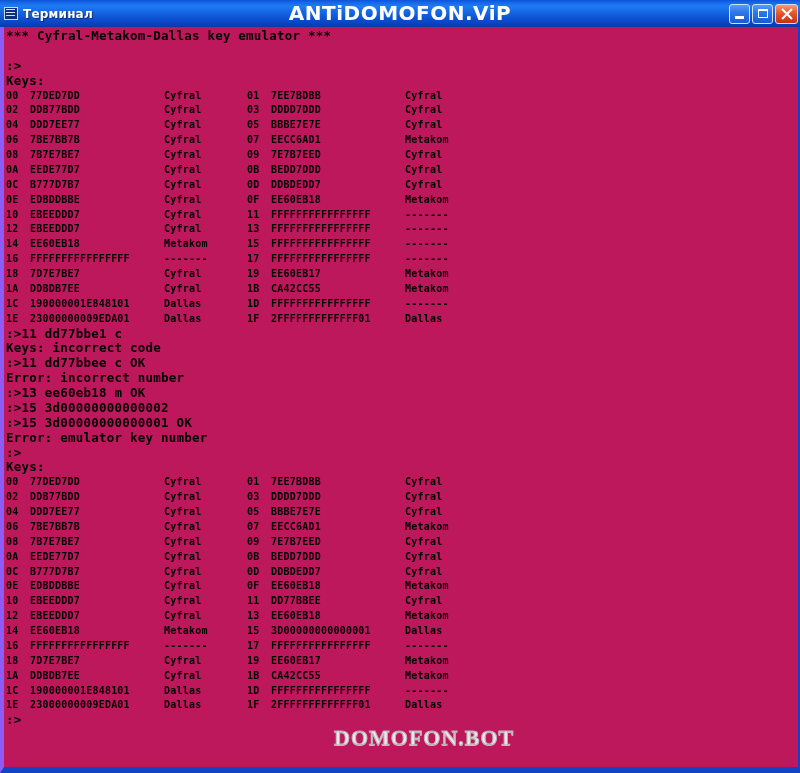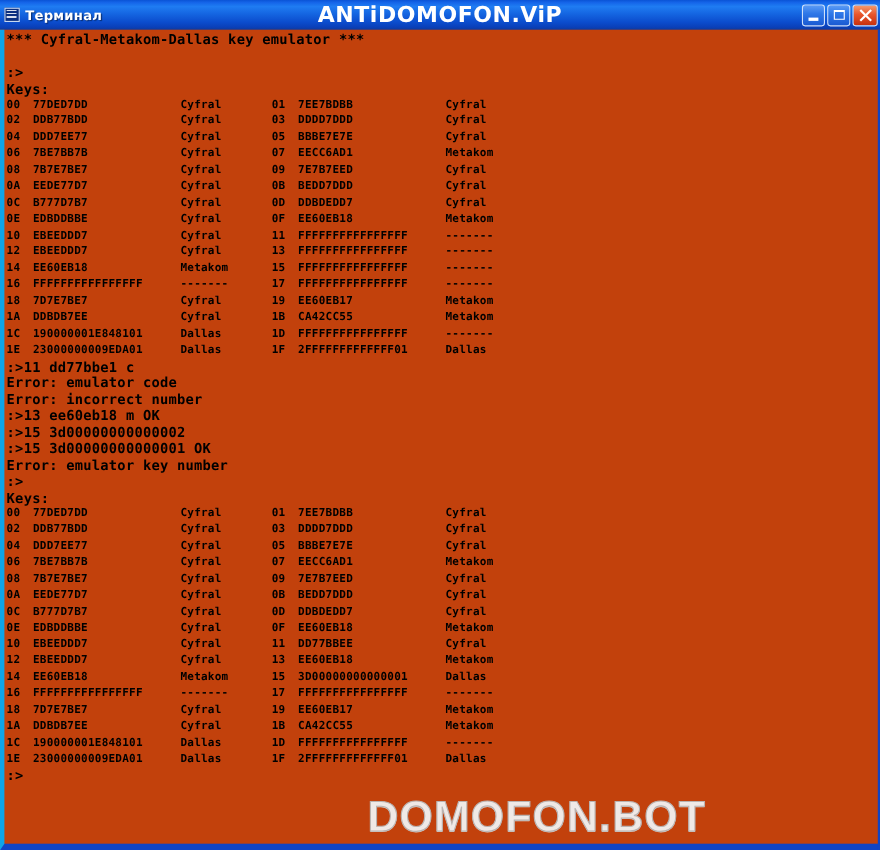--- a/index.html
+++ b/index.html
@@ -127,22 +127,22 @@
     width: 14px; height: 2px;
     background: #ffffff;
   }
   .winbtn .glyph-close-a { transform: rotate(45deg); }
   .winbtn .glyph-close-b { transform: rotate(-45deg); }
 
   
   .client {
     flex: 1 1 auto;
     position: relative;
-    background: #c2410c;
-    border-left: 4px solid #0ea5e9;
+    background: #be185d;
+    border-left: 4px solid #8b5cf6;
     border-right: 2px solid #1144c4;
     border-bottom: 6px solid #1144c4;
     box-sizing: border-box;
     overflow: hidden;
   }
   .terminal {
     position: absolute;
     left: 0;
     top: 0;
     right: 0;
@@ -174,23 +174,23 @@
   }
   .col-idx  { width: 24px; flex: 0 0 24px; }
   .col-val  { width: 134px; flex: 0 0 134px; }
   .col-type { width: 78px; flex: 0 0 78px; }
   .col-gap  { width: 5px; flex: 0 0 5px; }
 
   
   .watermark {
     position: absolute;
     left: 330px;
-    bottom: 2px;
-    font-family: Liberation Sans, sans-serif;
-    font-size: 39px;
+    bottom: 16px;
+    font-family: Liberation Serif, serif;
+    font-size: 22px;
     font-weight: bold;
     letter-spacing: 1px;
     color: #f2f2f2;
     -webkit-text-stroke: 1px #b9b9b9;
     text-shadow: 0 1px 0 #d4d4d4;
     pointer-events: none;
     white-space: nowrap;
     opacity: .95;
   }
 </style>
@@ -236,21 +236,22 @@
         <div class="keyrow"><span class="col-idx">0E</span><span class="col-val">EDBDDBBE</span><span class="col-type">Cyfral</span><span class="col-gap"></span><span class="col-idx">0F</span><span class="col-val">EE60EB18</span><span class="col-type">Metakom</span></div>
         <div class="keyrow"><span class="col-idx">10</span><span class="col-val">EBEEDDD7</span><span class="col-type">Cyfral</span><span class="col-gap"></span><span class="col-idx">11</span><span class="col-val">FFFFFFFFFFFFFFFF</span><span class="col-type">-------</span></div>
         <div class="keyrow"><span class="col-idx">12</span><span class="col-val">EBEEDDD7</span><span class="col-type">Cyfral</span><span class="col-gap"></span><span class="col-idx">13</span><span class="col-val">FFFFFFFFFFFFFFFF</span><span class="col-type">-------</span></div>
         <div class="keyrow"><span class="col-idx">14</span><span class="col-val">EE60EB18</span><span class="col-type">Metakom</span><span class="col-gap"></span><span class="col-idx">15</span><span class="col-val">FFFFFFFFFFFFFFFF</span><span class="col-type">-------</span></div>
         <div class="keyrow"><span class="col-idx">16</span><span class="col-val">FFFFFFFFFFFFFFFF</span><span class="col-type">-------</span><span class="col-gap"></span><span class="col-idx">17</span><span class="col-val">FFFFFFFFFFFFFFFF</span><span class="col-type">-------</span></div>
         <div class="keyrow"><span class="col-idx">18</span><span class="col-val">7D7E7BE7</span><span class="col-type">Cyfral</span><span class="col-gap"></span><span class="col-idx">19</span><span class="col-val">EE60EB17</span><span class="col-type">Metakom</span></div>
         <div class="keyrow"><span class="col-idx">1A</span><span class="col-val">DDBDB7EE</span><span class="col-type">Cyfral</span><span class="col-gap"></span><span class="col-idx">1B</span><span class="col-val">CA42CC55</span><span class="col-type">Metakom</span></div>
         <div class="keyrow"><span class="col-idx">1C</span><span class="col-val">190000001E848101</span><span class="col-type">Dallas</span><span class="col-gap"></span><span class="col-idx">1D</span><span class="col-val">FFFFFFFFFFFFFFFF</span><span class="col-type">-------</span></div>
         <div class="keyrow"><span class="col-idx">1E</span><span class="col-val">23000000009EDA01</span><span class="col-type">Dallas</span><span class="col-gap"></span><span class="col-idx">1F</span><span class="col-val">2FFFFFFFFFFFFF01</span><span class="col-type">Dallas</span></div>
         <div class="line">:&gt;11 dd77bbe1 c</div>
-        <div class="line">Error: emulator code</div>
+        <div class="line">Keys: incorrect code</div>
+        <div class="line">:&gt;11 dd77bbee c OK</div>
         <div class="line">Error: incorrect number</div>
         <div class="line">:&gt;13 ee60eb18 m OK</div>
         <div class="line">:&gt;15 3d00000000000002</div>
         <div class="line">:&gt;15 3d00000000000001 OK</div>
         <div class="line">Error: emulator key number</div>
         <div class="line">:&gt;</div>
         <div class="line">Keys:</div>
         <div class="keyrow"><span class="col-idx">00</span><span class="col-val">77DED7DD</span><span class="col-type">Cyfral</span><span class="col-gap"></span><span class="col-idx">01</span><span class="col-val">7EE7BDBB</span><span class="col-type">Cyfral</span></div>
         <div class="keyrow"><span class="col-idx">02</span><span class="col-val">DDB77BDD</span><span class="col-type">Cyfral</span><span class="col-gap"></span><span class="col-idx">03</span><span class="col-val">DDDD7DDD</span><span class="col-type">Cyfral</span></div>
         <div class="keyrow"><span class="col-idx">04</span><span class="col-val">DDD7EE77</span><span class="col-type">Cyfral</span><span class="col-gap"></span><span class="col-idx">05</span><span class="col-val">BBBE7E7E</span><span class="col-type">Cyfral</span></div>

